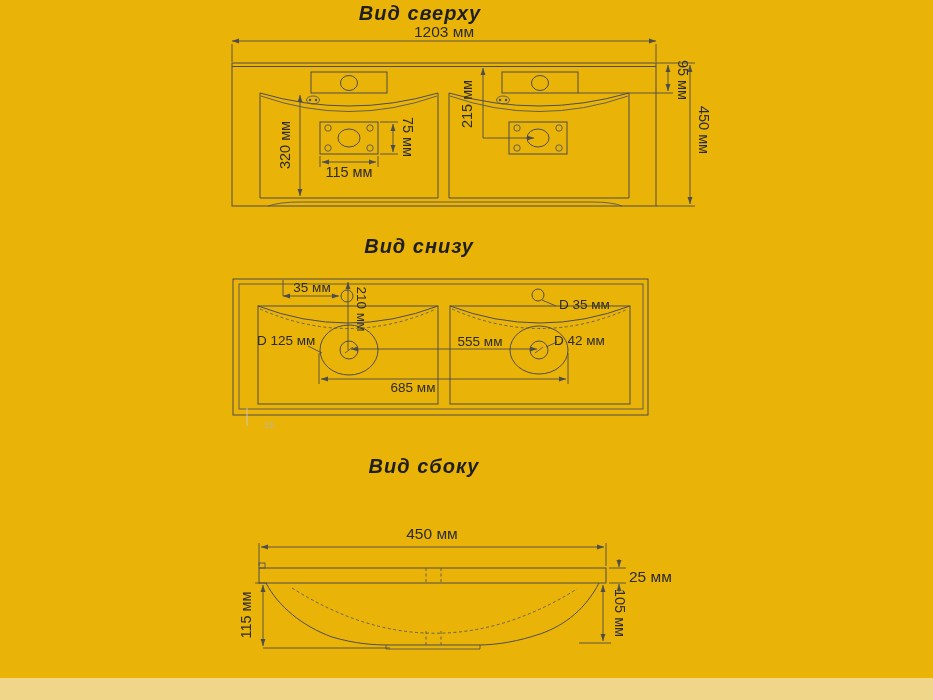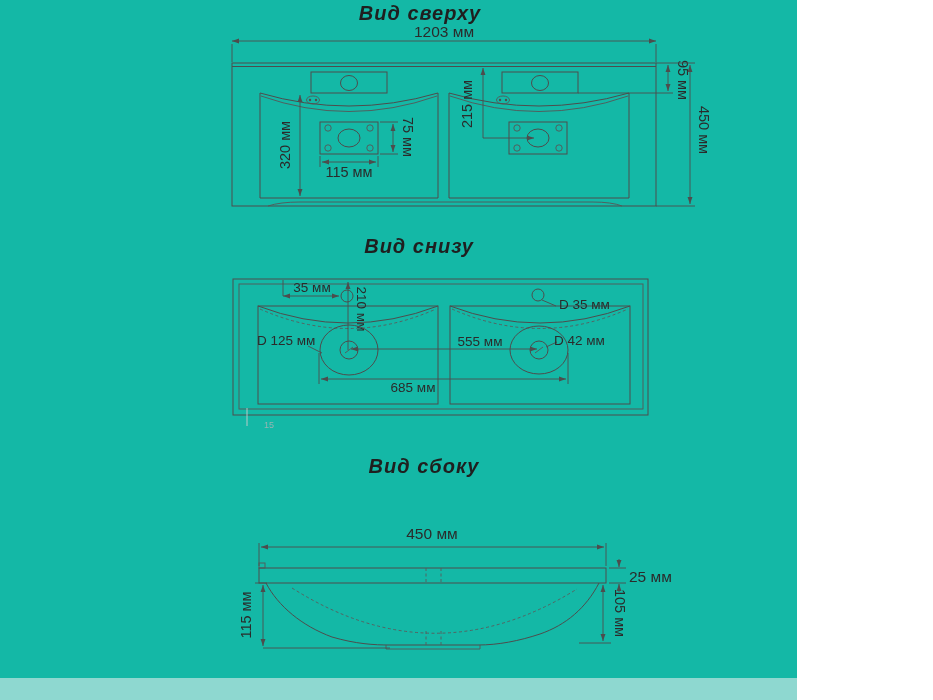--- a/index.html
+++ b/index.html
@@ -1,19 +1,19 @@
 <!DOCTYPE html>
 <html><head>
 <meta charset="utf-8">
 <style>
   html,body{margin:0;padding:0;background:#ffffff;}
   .canvas{
     position:relative;
-    width:797px;height:700px;
-    background:#14b8a6;
+    width:933px;height:700px;
+    background:#eab308;
     font-family:"Liberation Sans",sans-serif;
     overflow:hidden;
     text-decoration:underline;
   }
   svg{display:block;}
   .ln{stroke:#4d4d4d;stroke-width:1;fill:none;}
   .ln-thin{stroke:#565656;stroke-width:0.9;fill:none;}
   .dash{stroke:#5a5a5a;stroke-width:0.9;fill:none;stroke-dasharray:3 2.5;}
   .dim{stroke:#4d4d4d;stroke-width:0.9;fill:none;}
   .txt{fill:#2b2b2b;font-size:14.5px;}

